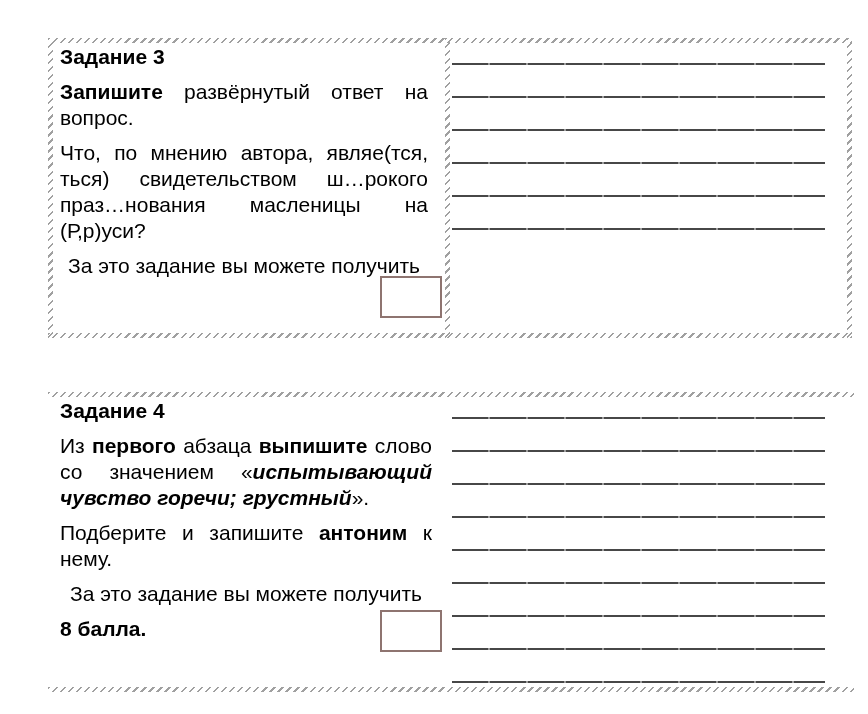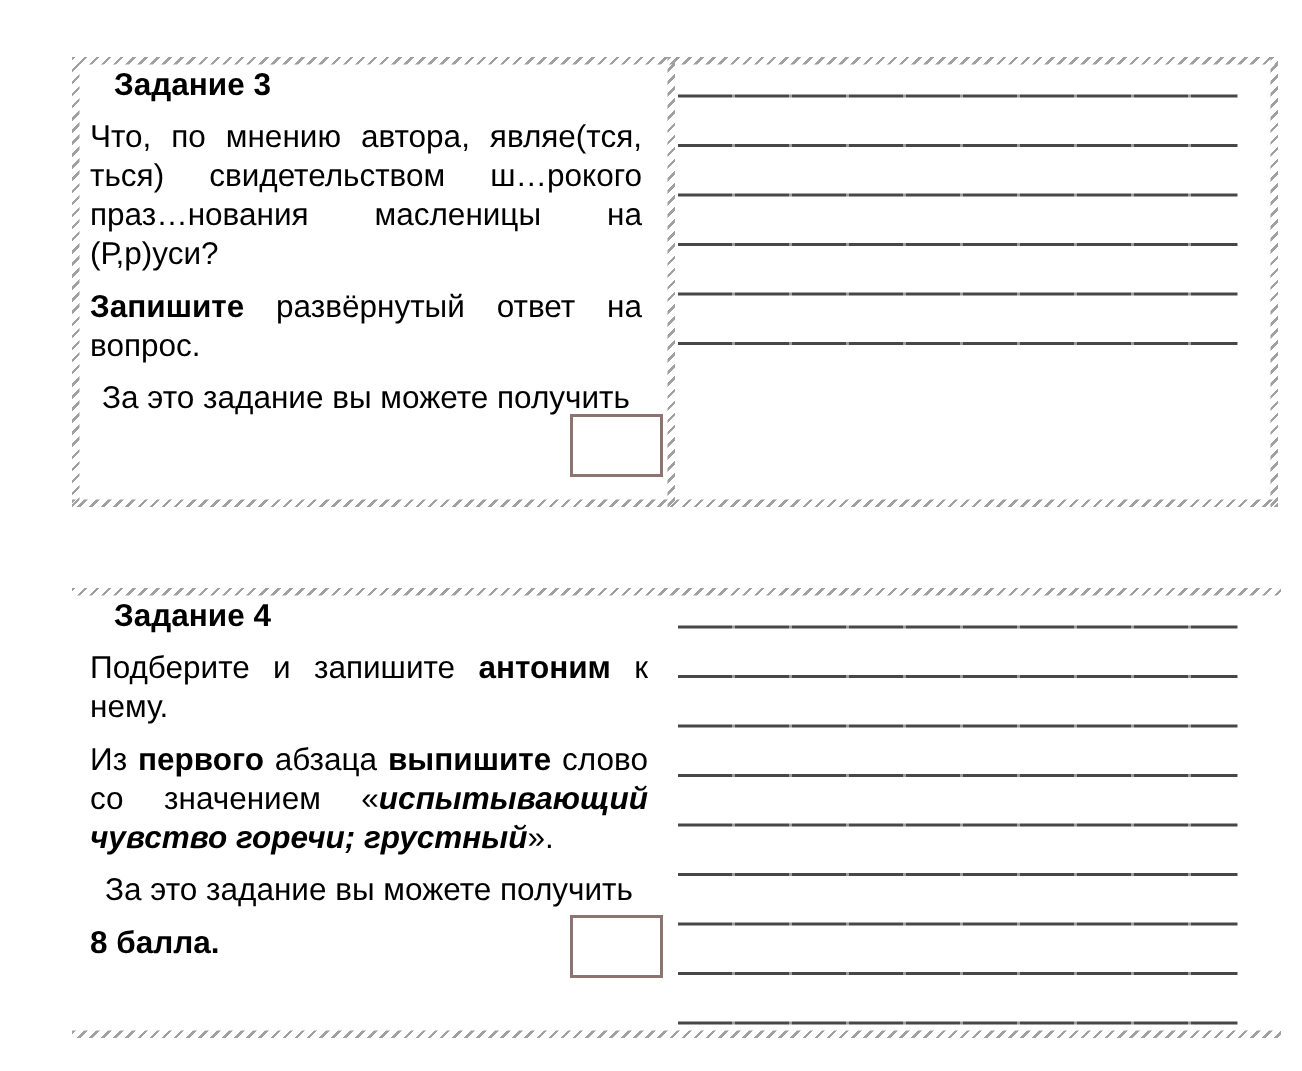--- a/index.html
+++ b/index.html
@@ -47,21 +47,21 @@
     line-height: 26px;
     text-align: justify;
   }
   .task3 .text-col { left: 12px; width: 368px; }
   .task4 .text-col { left: 12px; width: 372px; }
 
   .task-title {
     font-size: 21px;
     line-height: 26px;
     font-weight: bold;
-    margin: 0 0 9px 16px;
+    margin: 0 0 9px 0;
     text-align: left;
   }
   .text-col p { margin: 0 0 9px 0; }
   .score-note { text-align: center; }
   .score-value { text-align: left; font-weight: bold; }
 
   .b  { font-weight: bold; }
   .bi { font-weight: bold; font-style: italic; }
   .n  { }
 
@@ -98,44 +98,44 @@
 
   <section class="task task3">
     <div class="edge h top"></div>
     <div class="edge h bottom"></div>
     <div class="edge v left"></div>
     <div class="edge v right"></div>
     <div class="edge v mid"></div>
 
     <div class="text-col">
       <h3 class="task-title">Задание 3</h3>
+      <p><span class="b">Запишите</span><span class="n"> развёрнутый ответ на вопрос.</span></p>
       <p><span class="n">Что, по мнению автора, являе(тся, ться) свидетельством ш…рокого праз…нования масленицы на (Р,р)уси?</span></p>
-      <p><span class="b">Запишите</span><span class="n"> развёрнутый ответ на вопрос.</span></p>
       <p class="score-note">За это задание вы можете получить</p>
       <div class="score-box"></div>
     </div>
 
     <div class="lines-col">
         <div class="answer-line"></div>
         <div class="answer-line"></div>
         <div class="answer-line"></div>
         <div class="answer-line"></div>
         <div class="answer-line"></div>
         <div class="answer-line"></div>
       </div>
   </section>
 
   <section class="task task4">
     <div class="edge h top"></div>
     <div class="edge h bottom"></div>
 
     <div class="text-col">
       <h3 class="task-title">Задание 4</h3>
+      <p><span class="n">Из </span><span class="b">первого</span><span class="n"> абзаца </span><span class="b">выпишите</span><span class="n"> слово со значением «</span><span class="bi">испытывающий чувство горечи; грустный</span><span class="n">».</span></p>
       <p><span class="n">Подберите и запишите </span><span class="b">антоним</span><span class="n"> к нему.</span></p>
-      <p><span class="n">Из </span><span class="b">первого</span><span class="n"> абзаца </span><span class="b">выпишите</span><span class="n"> слово со значением «</span><span class="bi">испытывающий чувство горечи; грустный</span><span class="n">».</span></p>
       <p class="score-note">За это задание вы можете получить</p>
       <p class="score-value">8 балла.</p>
       <div class="score-box"></div>
     </div>
 
     <div class="lines-col">
         <div class="answer-line"></div>
         <div class="answer-line"></div>
         <div class="answer-line"></div>
         <div class="answer-line"></div>

